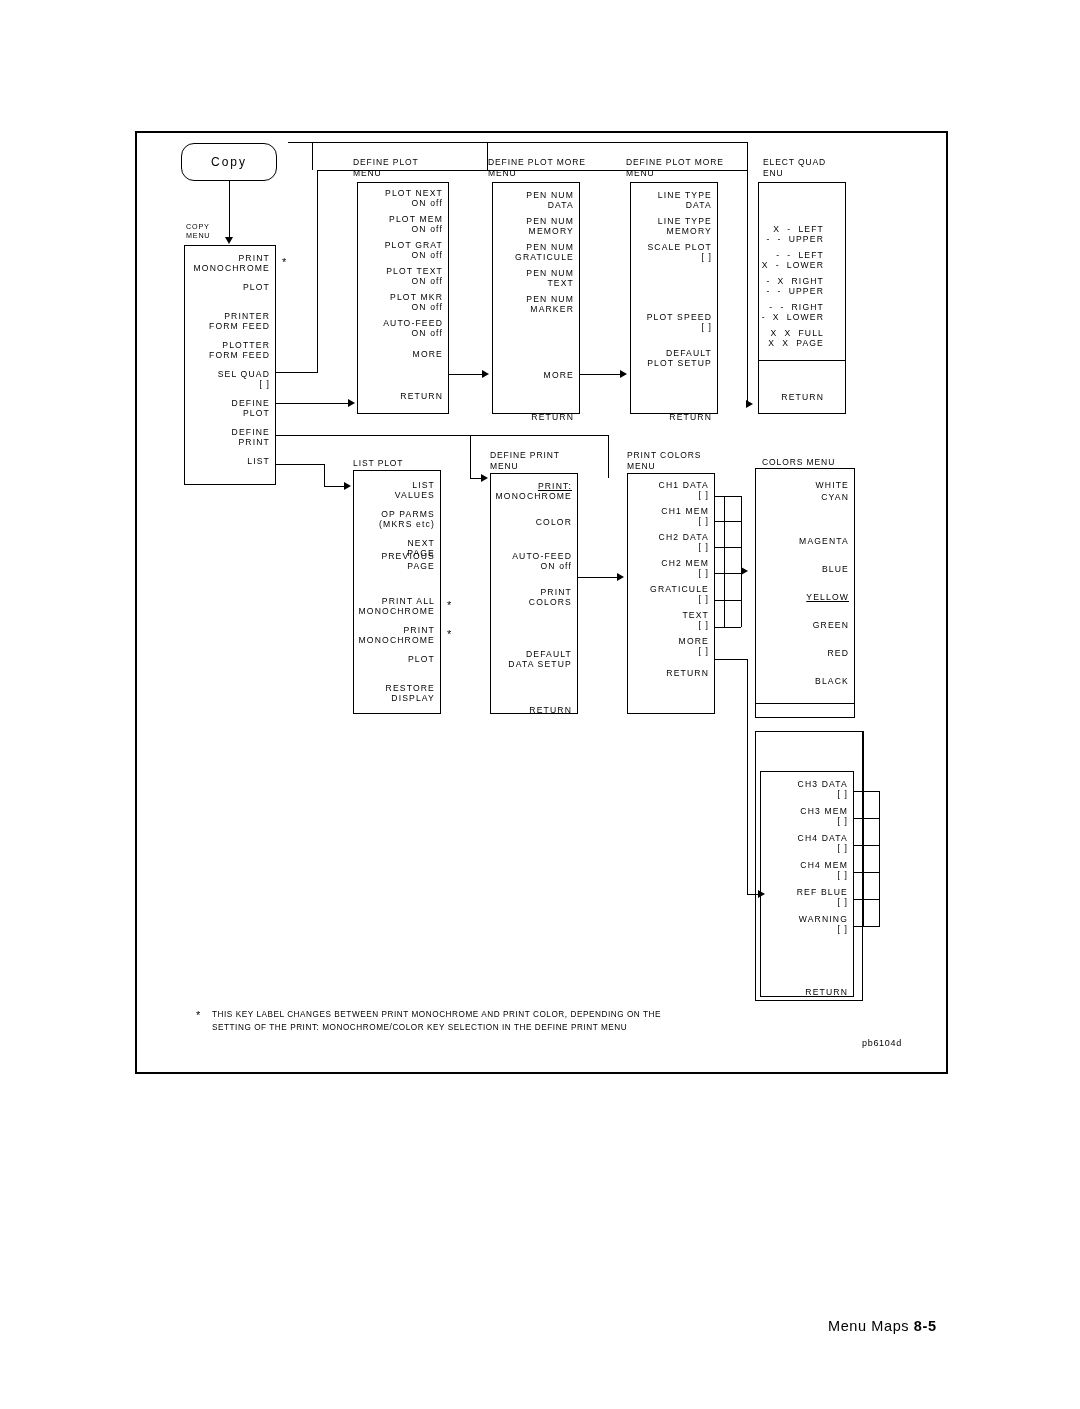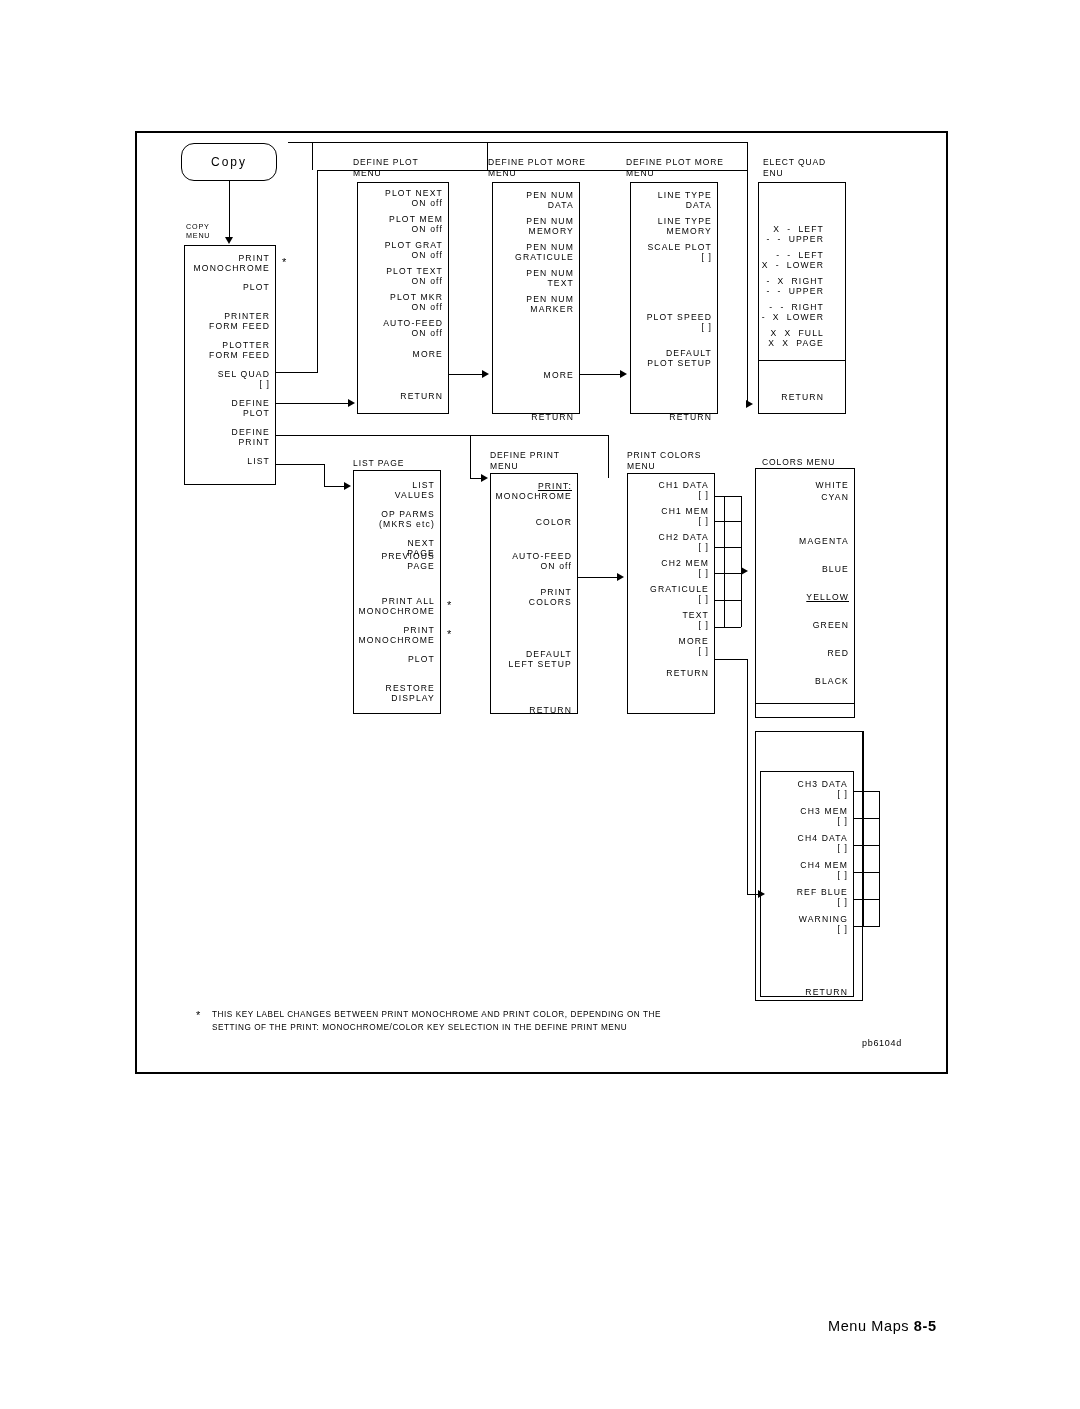--- a/index.html
+++ b/index.html
@@ -127,42 +127,42 @@
 <div class="keys" id="keys-squad" style="left:758px;top:182px;width:72px;height:232px;">
     <div class="key" style="top: 42px;"><span class="l1">X  -  LEFT</span><span class="l2">-  -  UPPER</span></div>
     <div class="key" style="top: 68px;"><span class="l1">-  -  LEFT</span><span class="l2">X  -  LOWER</span></div>
     <div class="key" style="top: 94px;"><span class="l1">-  X  RIGHT</span><span class="l2">-  -  UPPER</span></div>
     <div class="key" style="top: 120px;"><span class="l1">-  -  RIGHT</span><span class="l2">-  X  LOWER</span></div>
     <div class="key" style="top: 146px;"><span class="l1">X  X  FULL</span><span class="l2">X  X  PAGE</span></div>
     <div class="key" style="top: 210px;"><span class="l1">RETURN</span></div>
   </div>
 <div class="hrule" style="left:759px;top:360px;width:86px;"></div>
 
-<div class="mtitle" style="left:353px;top:458px;">LIST PAGE</div>
+<div class="mtitle" style="left:353px;top:458px;">LIST PLOT</div>
 <div class="mbox" id="box-list" style="left:353px;top:470px;width:88px;height:244px;"></div>
 <div class="keys" id="keys-list" style="left:353px;top:470px;width:88px;height:244px;">
     <div class="key" style="top: 10px;"><span class="l1">LIST</span><span class="l2">VALUES</span></div>
     <div class="key" style="top: 39px;"><span class="l1">OP PARMS</span><span class="l2">(MKRS etc)</span></div>
     <div class="key" style="top: 68px;"><span class="l1">NEXT</span><span class="l2">PAGE</span></div>
     <div class="key" style="top: 81px;"><span class="l1">PREVIOUS</span><span class="l2">PAGE</span></div>
     <div class="key" style="top: 126px;"><span class="l1">PRINT ALL</span><span class="l2">MONOCHROME</span></div>
     <div class="key" style="top: 155px;"><span class="l1">PRINT</span><span class="l2">MONOCHROME</span></div>
     <div class="key" style="top: 184px;"><span class="l1">PLOT</span></div>
     <div class="key" style="top: 213px;"><span class="l1">RESTORE</span><span class="l2">DISPLAY</span></div>
   </div>
 
 <div class="mtitle" style="left:490px;top:450px;">DEFINE PRINT
 MENU</div>
 <div class="mbox" id="box-dprint" style="left:490px;top:473px;width:88px;height:241px;"></div>
 <div class="keys" id="keys-dprint" style="left:490px;top:473px;width:88px;height:241px;">
     <div class="key ul" style="top: 8px;"><span class="l1">PRINT:</span><span class="l2">MONOCHROME</span></div>
     <div class="key" style="top: 44px;"><span class="l1">COLOR</span></div>
     <div class="key" style="top: 78px;"><span class="l1">AUTO-FEED</span><span class="l2">ON off</span></div>
     <div class="key" style="top: 114px;"><span class="l1">PRINT</span><span class="l2">COLORS</span></div>
-    <div class="key" style="top: 176px;"><span class="l1">DEFAULT</span><span class="l2">LEFT SETUP</span></div>
+    <div class="key" style="top: 176px;"><span class="l1">DEFAULT</span><span class="l2">DATA SETUP</span></div>
     <div class="key" style="top: 232px;"><span class="l1">RETURN</span></div>
   </div>
 
 <div class="mtitle" style="left:627px;top:450px;">PRINT COLORS
 MENU</div>
 <div class="mbox" id="box-pcol" style="left:627px;top:473px;width:88px;height:241px;"></div>
 <div class="keys" id="keys-pcol" style="left:627px;top:473px;width:88px;height:241px;">
     <div class="key" style="top: 7px;"><span class="l1">CH1 DATA</span><span class="l2">[ ]</span></div>
     <div class="key" style="top: 33px;"><span class="l1">CH1 MEM</span><span class="l2">[ ]</span></div>
     <div class="key" style="top: 59px;"><span class="l1">CH2 DATA</span><span class="l2">[ ]</span></div>

